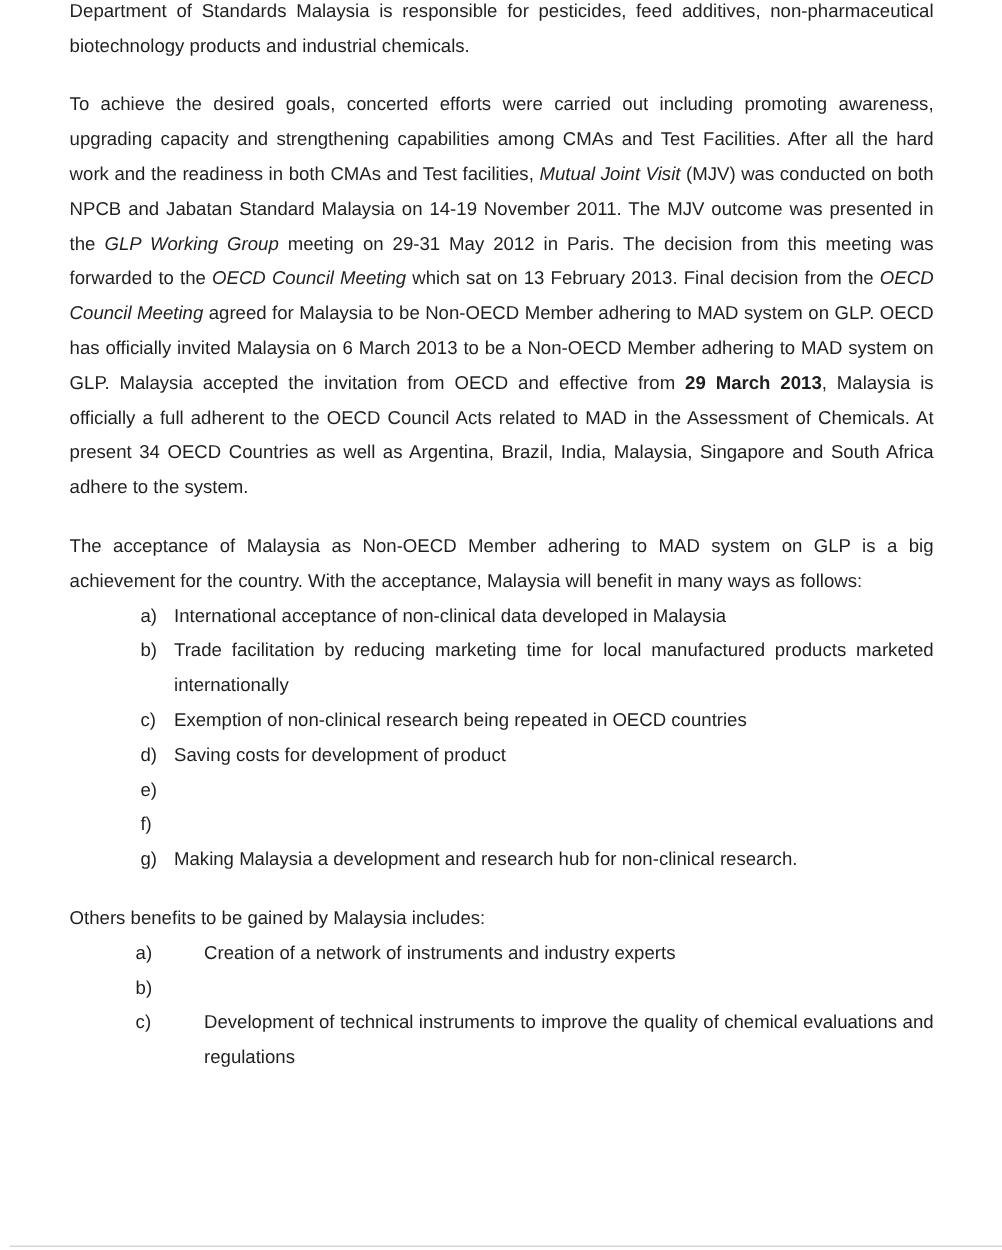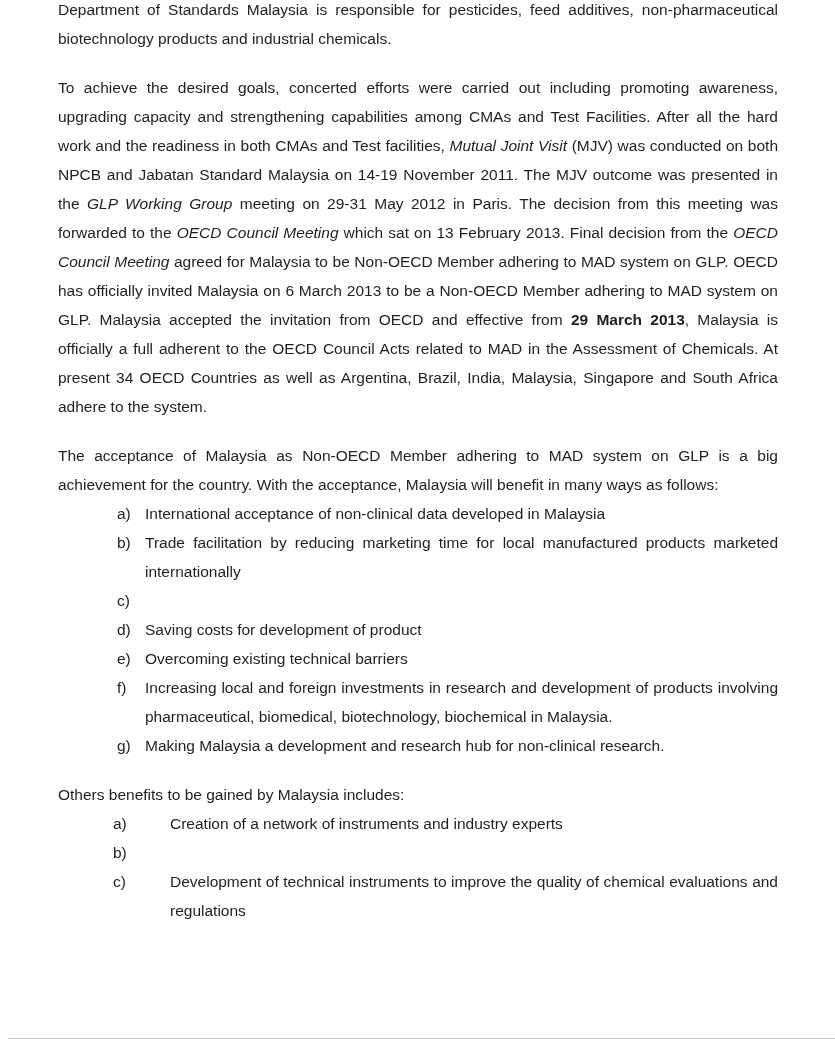--- a/index.html
+++ b/index.html
@@ -62,32 +62,31 @@
       <div class="li">
         <span class="marker">a)</span>
         <span class="li-text">International acceptance of non-clinical data developed in Malaysia</span>
       </div>
       <div class="li">
         <span class="marker">b)</span>
         <span class="li-text">Trade facilitation by reducing marketing time for local manufactured products marketed internationally</span>
       </div>
       <div class="li">
         <span class="marker">c)</span>
+        <span class="li-text">Exemption of non-clinical research being repeated in OECD countries</span>
       </div>
       <div class="li">
         <span class="marker">d)</span>
         <span class="li-text">Saving costs for development of product</span>
       </div>
       <div class="li">
         <span class="marker">e)</span>
-        <span class="li-text">Overcoming existing technical barriers</span>
       </div>
       <div class="li">
         <span class="marker">f)</span>
-        <span class="li-text">Increasing local and foreign investments in research and development of products involving pharmaceutical, biomedical, biotechnology, biochemical in Malaysia.</span>
       </div>
       <div class="li">
         <span class="marker">g)</span>
         <span class="li-text">Making Malaysia a development and research hub for non-clinical research.</span>
       </div>
     </div>
 
     <p class="para gap">Others benefits to be gained by Malaysia includes:</p>
 
     <div class="list list-others">

